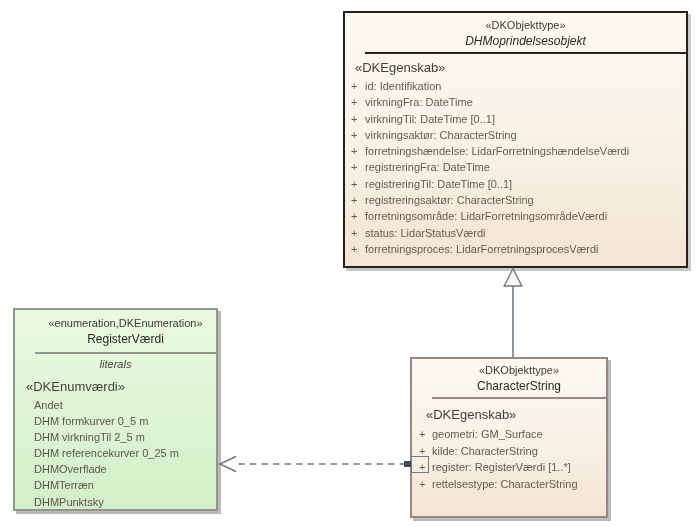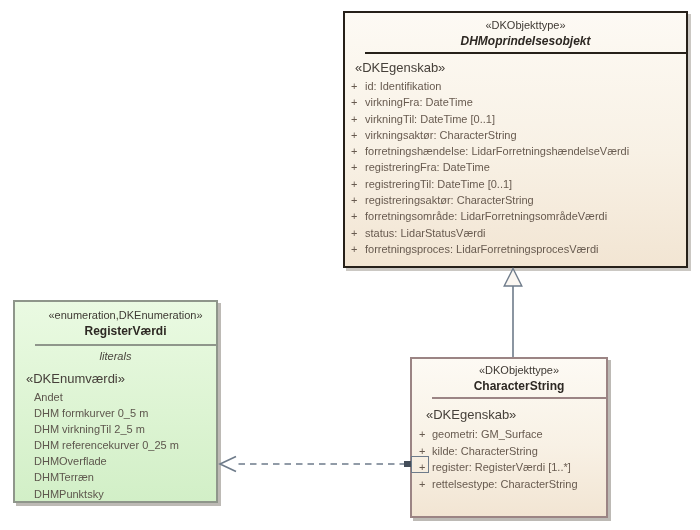--- a/index.html
+++ b/index.html
@@ -21,33 +21,33 @@
     border:2px solid #262019;
     box-shadow:3px 3px 0 #cbc8c3;
   }
   .box-child{
     left:410px;top:357px;width:198px;height:161px;
     border:2px solid #9b8484;
     box-shadow:3px 3px 0 #bdbab5;
   }
   
   .box-enum{
-    left:13px;top:300px;width:205px;height:203px;
+    left:13px;top:308px;width:205px;height:203px;
     border:2px solid #8f968b;
     background:linear-gradient(180deg,#eafae2 0%,#ddf4d3 55%,#d2efc7 100%);
     box-shadow:3px 3px 0 #bdbab5;
   }
 
   .hdr{text-align:center;box-sizing:border-box;margin-left:20px;}
   .box-parent .hdr{height:41px;border-bottom:2px solid #262019;padding-top:5px;}
   .box-child  .hdr{height:40px;border-bottom:2px solid #9b8484;padding-top:4px;}
   .box-enum   .hdr{height:44px;border-bottom:2px solid #8f968b;padding-top:6px;}
 
   .stereo{display:block;font-size:11px;color:#3e3933;line-height:15px;}
-  .cls-name{display:block;font-size:12px;font-weight:bold;color:#2d2823;line-height:17px;}
+  .cls-name{display:block;font-size:12px;font-weight:normal;color:#2d2823;line-height:17px;}
   .abstract{font-style:italic;}
 
   .body-comp{box-sizing:border-box;}
   .sect-label{font-size:13px;color:#46403a;line-height:16px;}
   .box-parent .sect-label{margin:6px 0 2px 10px;}
   .box-child  .sect-label{margin:8px 0 3px 14px;}
   .box-enum   .sect-label{margin:7px 0 2px 11px;}
 
   .lit-label{display:block;text-align:center;font-style:italic;font-size:11px;
              color:#4a443e;line-height:15px;margin-top:3px;}

